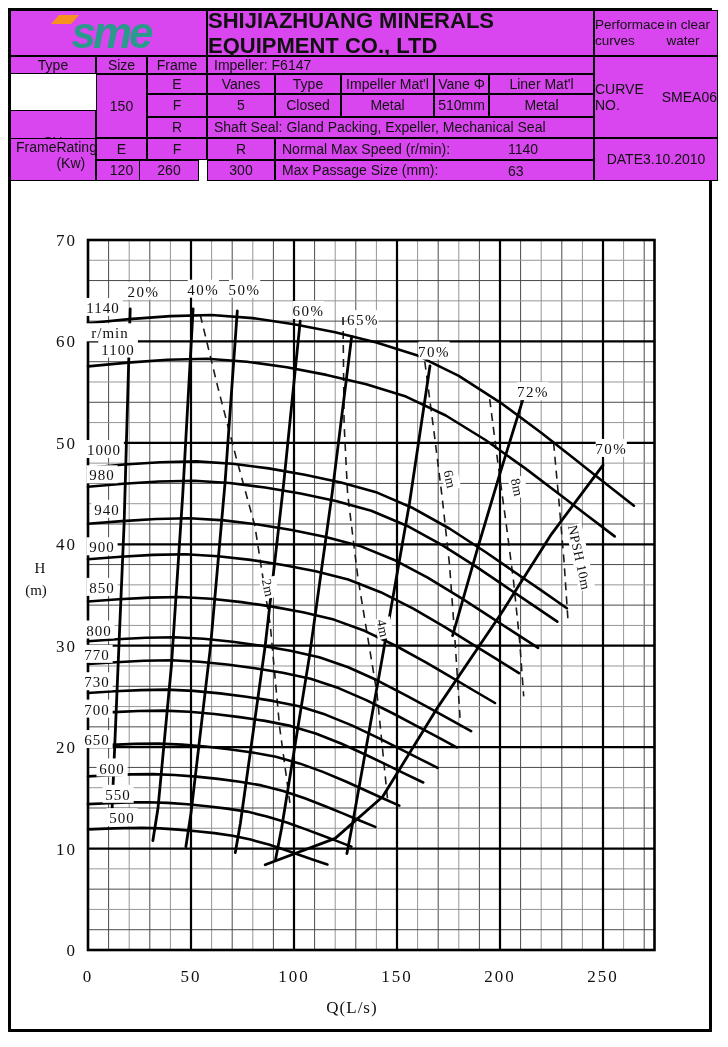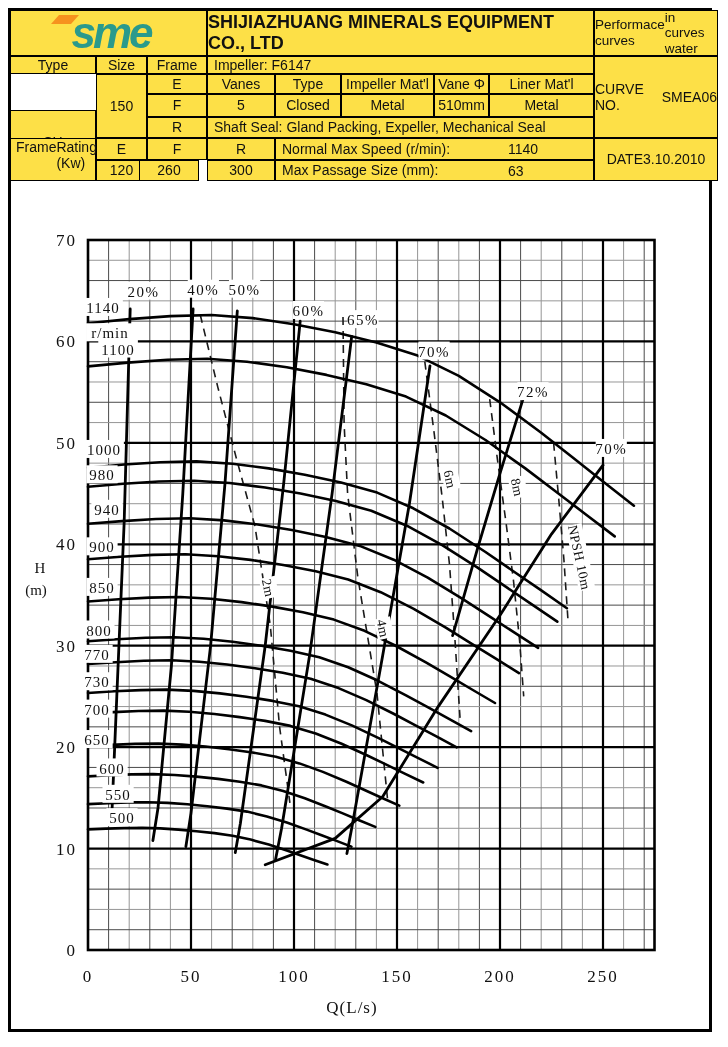--- a/index.html
+++ b/index.html
@@ -1,23 +1,23 @@
 <!DOCTYPE html>
 <html><head>
 <meta charset="utf-8">
 <style>
   html,body{margin:0;padding:0;background:#fff;width:728px;height:1047px;overflow:hidden;
     font-family:"Liberation Sans",sans-serif;-webkit-font-smoothing:antialiased;}
   #page{position:relative;width:728px;height:1047px;background:#fff;}
   #page-border{position:absolute;left:8px;top:8px;width:704px;height:1024px;border:3px solid #000;box-sizing:border-box;}
-  .c{position:absolute;border:1px solid #000;box-sizing:border-box;background:#fde047;
+  .c{position:absolute;border:1px solid #000;box-sizing:border-box;background:#d946ef;
      display:flex;align-items:center;justify-content:center;font-size:14px;color:#111;line-height:1.15;}
   .c.left{justify-content:flex-start;padding-left:6px;}
   .c.two{flex-direction:row;}
-  .company{font-weight:bold;font-size:18px;letter-spacing:0px;}
+  .company{font-weight:bold;font-size:22px;letter-spacing:0px;}
   .small{font-size:13.5px;}
   .valpos{position:absolute;top:50%;transform:translateY(-50%);}
   #chart-svg{position:absolute;left:0;top:0;width:728px;height:1047px;
      font-family:"Liberation Serif",serif;}
 </style>
 </head>
 <body>
 
 <div id="page">
   <div id="page-border"></div>
@@ -26,21 +26,21 @@
     <svg width="176" height="42" viewBox="0 0 176 42">
       <path id="logo-accent" d="M38,3 L58,3 L50,12 L30,12 Z" fill="#f6921e"></path>
       <text id="logo-text" x="90" y="36" text-anchor="middle" font-family="Liberation Sans, sans-serif" font-size="44" font-weight="bold" font-style="italic" letter-spacing="-3" fill="#2a9a8c">sme</text>
     </svg>
   </div>
   <div class="c company" style="left:207px;top:10px;width:387px;height:46px;">
     <span>SHIJIAZHUANG MINERALS EQUIPMENT CO., LTD</span>
   </div>
   <div class="c two small" style="left:594px;top:10px;width:124px;height:46px;">
     <span>Performace curves</span>
-    <span>in curves water</span>
+    <span>in clear water</span>
   </div>
 
   <div class="c" style="left:10px;top:56px;width:86px;height:18px;">
       <span>Type</span>
     </div>
   <div class="c" style="left:96px;top:56px;width:51px;height:18px;">
       <span>Size</span>
     </div>
   <div class="c" style="left:147px;top:56px;width:60px;height:18px;">
       <span>Frame</span>

